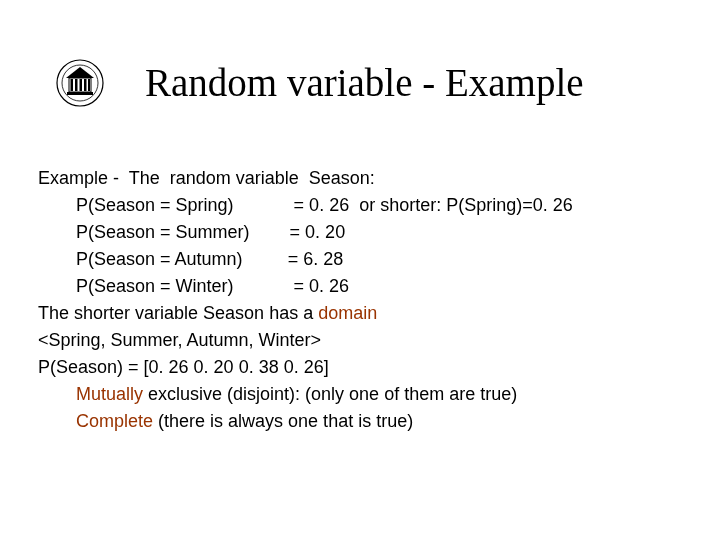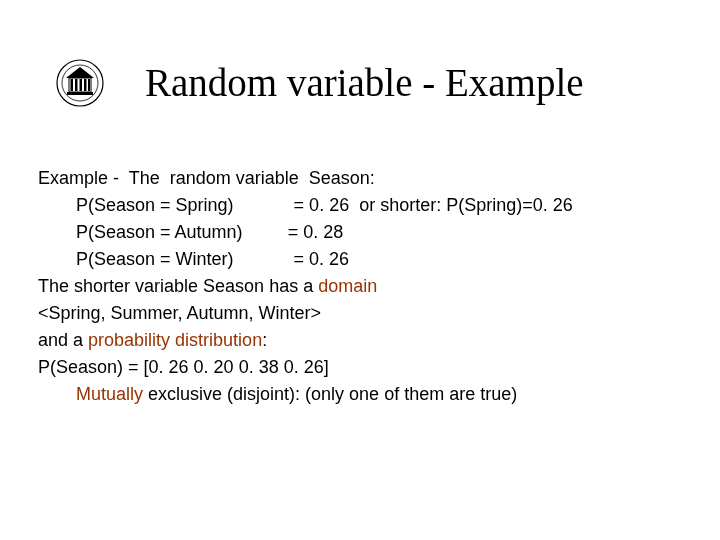--- a/index.html
+++ b/index.html
@@ -60,22 +60,23 @@
     <rect x="29" y="21" width="2.5" height="12" fill="#000"></rect>
     <rect x="33" y="21" width="2" height="12" fill="#000"></rect>
     <rect x="12" y="34" width="26" height="3" fill="#000"></rect>
   </svg>
 
   <div class="title">Random variable - Example</div>
 
   <div class="body">
     <div class="row">Example -  The  random variable  Season:</div>
     <div class="row indent1"><span>P(Season = Spring)</span>            <span>= 0. 26  or shorter: P(Spring)=0. 26</span></div>
-    <div class="row indent1"><span>P(Season = Autumn)</span>         <span>= 0. 28</span></div>
+    <div class="row indent1"><span>P(Season = Summer)</span>        <span>= 0. 20</span></div>
+    <div class="row indent1"><span>P(Season = Autumn)</span>         <span>= 6. 28</span></div>
     <div class="row indent1"><span>P(Season = Winter)</span>            <span>= 0. 26</span></div>
     <div class="row"><span>The shorter variable Season has a </span><span class="br">domain</span></div>
     <div class="row">&lt;Spring, Summer, Autumn, Winter&gt;</div>
-    <div class="row"><span>and a </span><span class="br">probability distribution</span><span>:</span></div>
     <div class="row">P(Season) = [0. 26 0. 20 0. 38 0. 26]</div>
     <div class="row indent1"><span class="br">Mutually</span><span> exclusive (disjoint): (only one of them are true)</span></div>
+    <div class="row indent1"><span class="br">Complete</span><span> (there is always one that is true)</span></div>
   </div>
 
 </div>
 
 </body></html>

